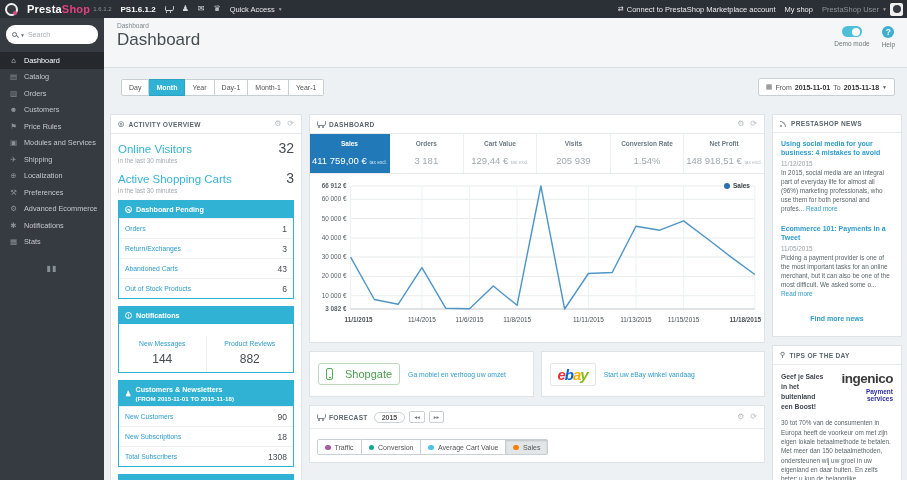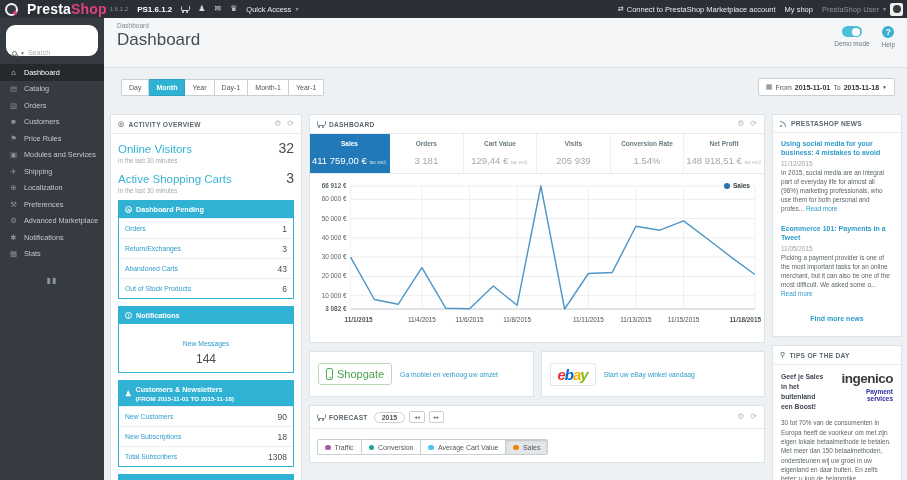--- a/index.html
+++ b/index.html
@@ -8,42 +8,42 @@
   .screen { position:relative; width:907px; height:480px; }
 
   
   .topbar { position:absolute; top:0; left:0; right:0; height:18px; background:#2b2f36;
     display:flex; align-items:center; justify-content:space-between; color:#cfd3d8; z-index:30; }
   .tb-left, .tb-right { display:flex; align-items:center; gap:9px; }
   .tb-left { padding-left:5px; } .tb-right { padding-right:4px; }
   .ps-logo { width:13px; height:13px; border-radius:50%; background:#f2f2f2; position:relative; flex:0 0 auto; }
   .ps-logo::after { content:''; position:absolute; inset:2px; border-radius:50%; background:#363a41; }
   .ps-logo::before { content:''; position:absolute; right:1px; bottom:1px; width:4px; height:4px; border-radius:50%; background:#e0417f; z-index:1; }
-  .brand { font-size:14px; font-weight:bold; color:#fff; letter-spacing:.2px; }
+  .brand { font-size:11px; font-weight:bold; color:#fff; letter-spacing:.2px; }
   .brand .pink { color:#e0417f; font-weight:bold; }
   .tb-ver { font-size:6px; color:#8d939b; margin-left:-6px; }
   .tb-psver { font-size:8px; font-weight:bold; color:#fff; }
   .tb-ico { font-size:8px; color:#d6dade; cursor:pointer; line-height:1; }
   .cart-ico { position:relative; display:inline-block; width:8px; height:7px; }
   .cart-ico::before { content:''; position:absolute; left:0; top:0; width:7px; height:4px;
     border:1px solid currentColor; border-top:none; border-radius:0 0 2px 2px; transform:skewX(-6deg); }
   .cart-ico::after { content:''; position:absolute; left:1px; bottom:0; width:1.6px; height:1.6px;
     background:currentColor; border-radius:50%; box-shadow:4px 0 0 currentColor; }
   .qa { font-size:7.5px; color:#e8eaed; display:flex; gap:3px; align-items:center; cursor:pointer; }
   .caret { font-size:5px; color:#9aa0a8; }
   .tb-link { font-size:7.5px; color:#e8eaed; display:flex; gap:3px; align-items:center; cursor:pointer; }
   .tb-link .x-ico { font-size:7px; }
   .tb-user { font-size:7.5px; color:#8d939b; display:flex; gap:3px; align-items:center; cursor:pointer; }
   .avatar { width:13px; height:13px; border-radius:2px; background:#f0f0f0; position:relative; }
   .avatar::after { content:''; position:absolute; inset:2.5px; border-radius:50%; background:#363a41; }
 
   
   .sidebar { position:absolute; top:18px; left:0; bottom:0; width:104px; background:#363a41; z-index:20; }
-  .search-wrap { margin:7px 6px 8px 6px; background:#fff; border-radius:9px; height:31px;
-    display:flex; align-items:flex-end; padding:0 6px; gap:3px; }
+  .search-wrap { margin:7px 6px 8px 6px; background:#fff; border-radius:9px; height:19px;
+    display:flex; align-items:center; padding:0 6px; gap:3px; }
   .mag { width:5px; height:5px; border:1.2px solid #6b7077; border-radius:50%; position:relative; flex:0 0 auto; }
   .mag::after { content:''; position:absolute; width:3px; height:1.2px; background:#6b7077;
     transform:rotate(45deg); right:-2.5px; bottom:-1px; }
   .search-wrap .caret { color:#6b7077; }
   .search-input { border:none; outline:none; width:100%; font-size:7px; color:#444; background:transparent;
     font-family:"Liberation Sans",sans-serif; }
   .search-input::placeholder { color:#aab0b6; }
   .s-item { display:flex; align-items:center; gap:6px; height:16.5px; padding-left:9px;
     color:#c3c8cd; cursor:pointer; }
   .s-item.active { background:#25282d; color:#fff; }
@@ -125,21 +125,21 @@
   .kpi.active .kpi-suffix { color:#cfe2ef; }
   .chart-wrap { position:relative; padding:4px 2px 2px; }
   .legend { position:absolute; top:8px; right:14px; display:flex; align-items:center; gap:3px; font-size:6.5px;
     color:#3b4347; font-weight:bold; cursor:pointer; }
   .legend-dot { width:6px; height:6px; border-radius:50%; }
 
   
   .mod-row { display:flex; gap:7px; margin-bottom:8px; }
   .mod-card { flex:1; background:#fff; border:1px solid #dde3e6; height:46px; display:flex;
     align-items:center; padding:0 8px; gap:8px; }
-  .shopgate-logo { display:flex; align-items:center; gap:4px; border:1px solid #bcd9bc; border-radius:3px;
+  .shopgate-logo { display:flex; align-items:center; gap:12px; border:1px solid #bcd9bc; border-radius:3px;
     padding:4px 7px; color:#4faf52; }
   .phone-ico { width:7px; height:12px; border:1.2px solid #4faf52; border-radius:2px; position:relative; }
   .phone-ico::after { content:''; position:absolute; bottom:1px; left:50%; margin-left:-1px; width:2px; height:1px; background:#4faf52; }
   .shopgate-name { font-size:11px; color:#4a9e4d; }
   .mod-link { font-size:6.8px; color:#2e9ccc; cursor:pointer; }
   .ebay-logo { border:1px solid #e2e6e8; border-radius:2px; padding:2px 7px; background:#fff;
     font-size:15px; font-weight:bold; font-style:italic; letter-spacing:-1px; cursor:default; }
 
   
   .fc-head-extra { display:flex; align-items:center; gap:4px; margin-left:6px; flex:1; }
@@ -251,21 +251,21 @@
       <div class="s-item">
           <span class="s-ico">⊕</span>
           <span class="s-lbl">Localization</span>
         </div>
       <div class="s-item">
           <span class="s-ico">⚒</span>
           <span class="s-lbl">Preferences</span>
         </div>
       <div class="s-item">
           <span class="s-ico">⚙</span>
-          <span class="s-lbl">Advanced Marketplace</span>
+          <span class="s-lbl">Advanced Ecommerce</span>
         </div>
       <div class="s-item">
           <span class="s-ico">✱</span>
           <span class="s-lbl">Notifications</span>
         </div>
       <div class="s-item">
           <span class="s-ico">▦</span>
           <span class="s-lbl">Stats</span>
         </div>
     </nav>
@@ -358,20 +358,24 @@
 
             <div class="act-section">
               <div class="act-sec-head">
                   <span class="badge-circ">!</span>
                   <span>Notifications</span>
                 </div>
               <div class="notif-cols">
                 <div class="notif-col">
                   <div class="notif-lbl">New Messages</div>
                   <div class="notif-val">144</div>
+                </div>
+                <div class="notif-col">
+                  <div class="notif-lbl">Product Reviews</div>
+                  <div class="notif-val">882</div>
                 </div>
               </div>
             </div>
 
             <div class="act-section">
               <div class="act-sec-head">
                   <span>♟</span>
                   <span><span>Customers &amp; Newsletters</span><span class="sub2">(FROM 2015-11-01 TO 2015-11-18)</span></span>
                 </div>
               <div class="row">

